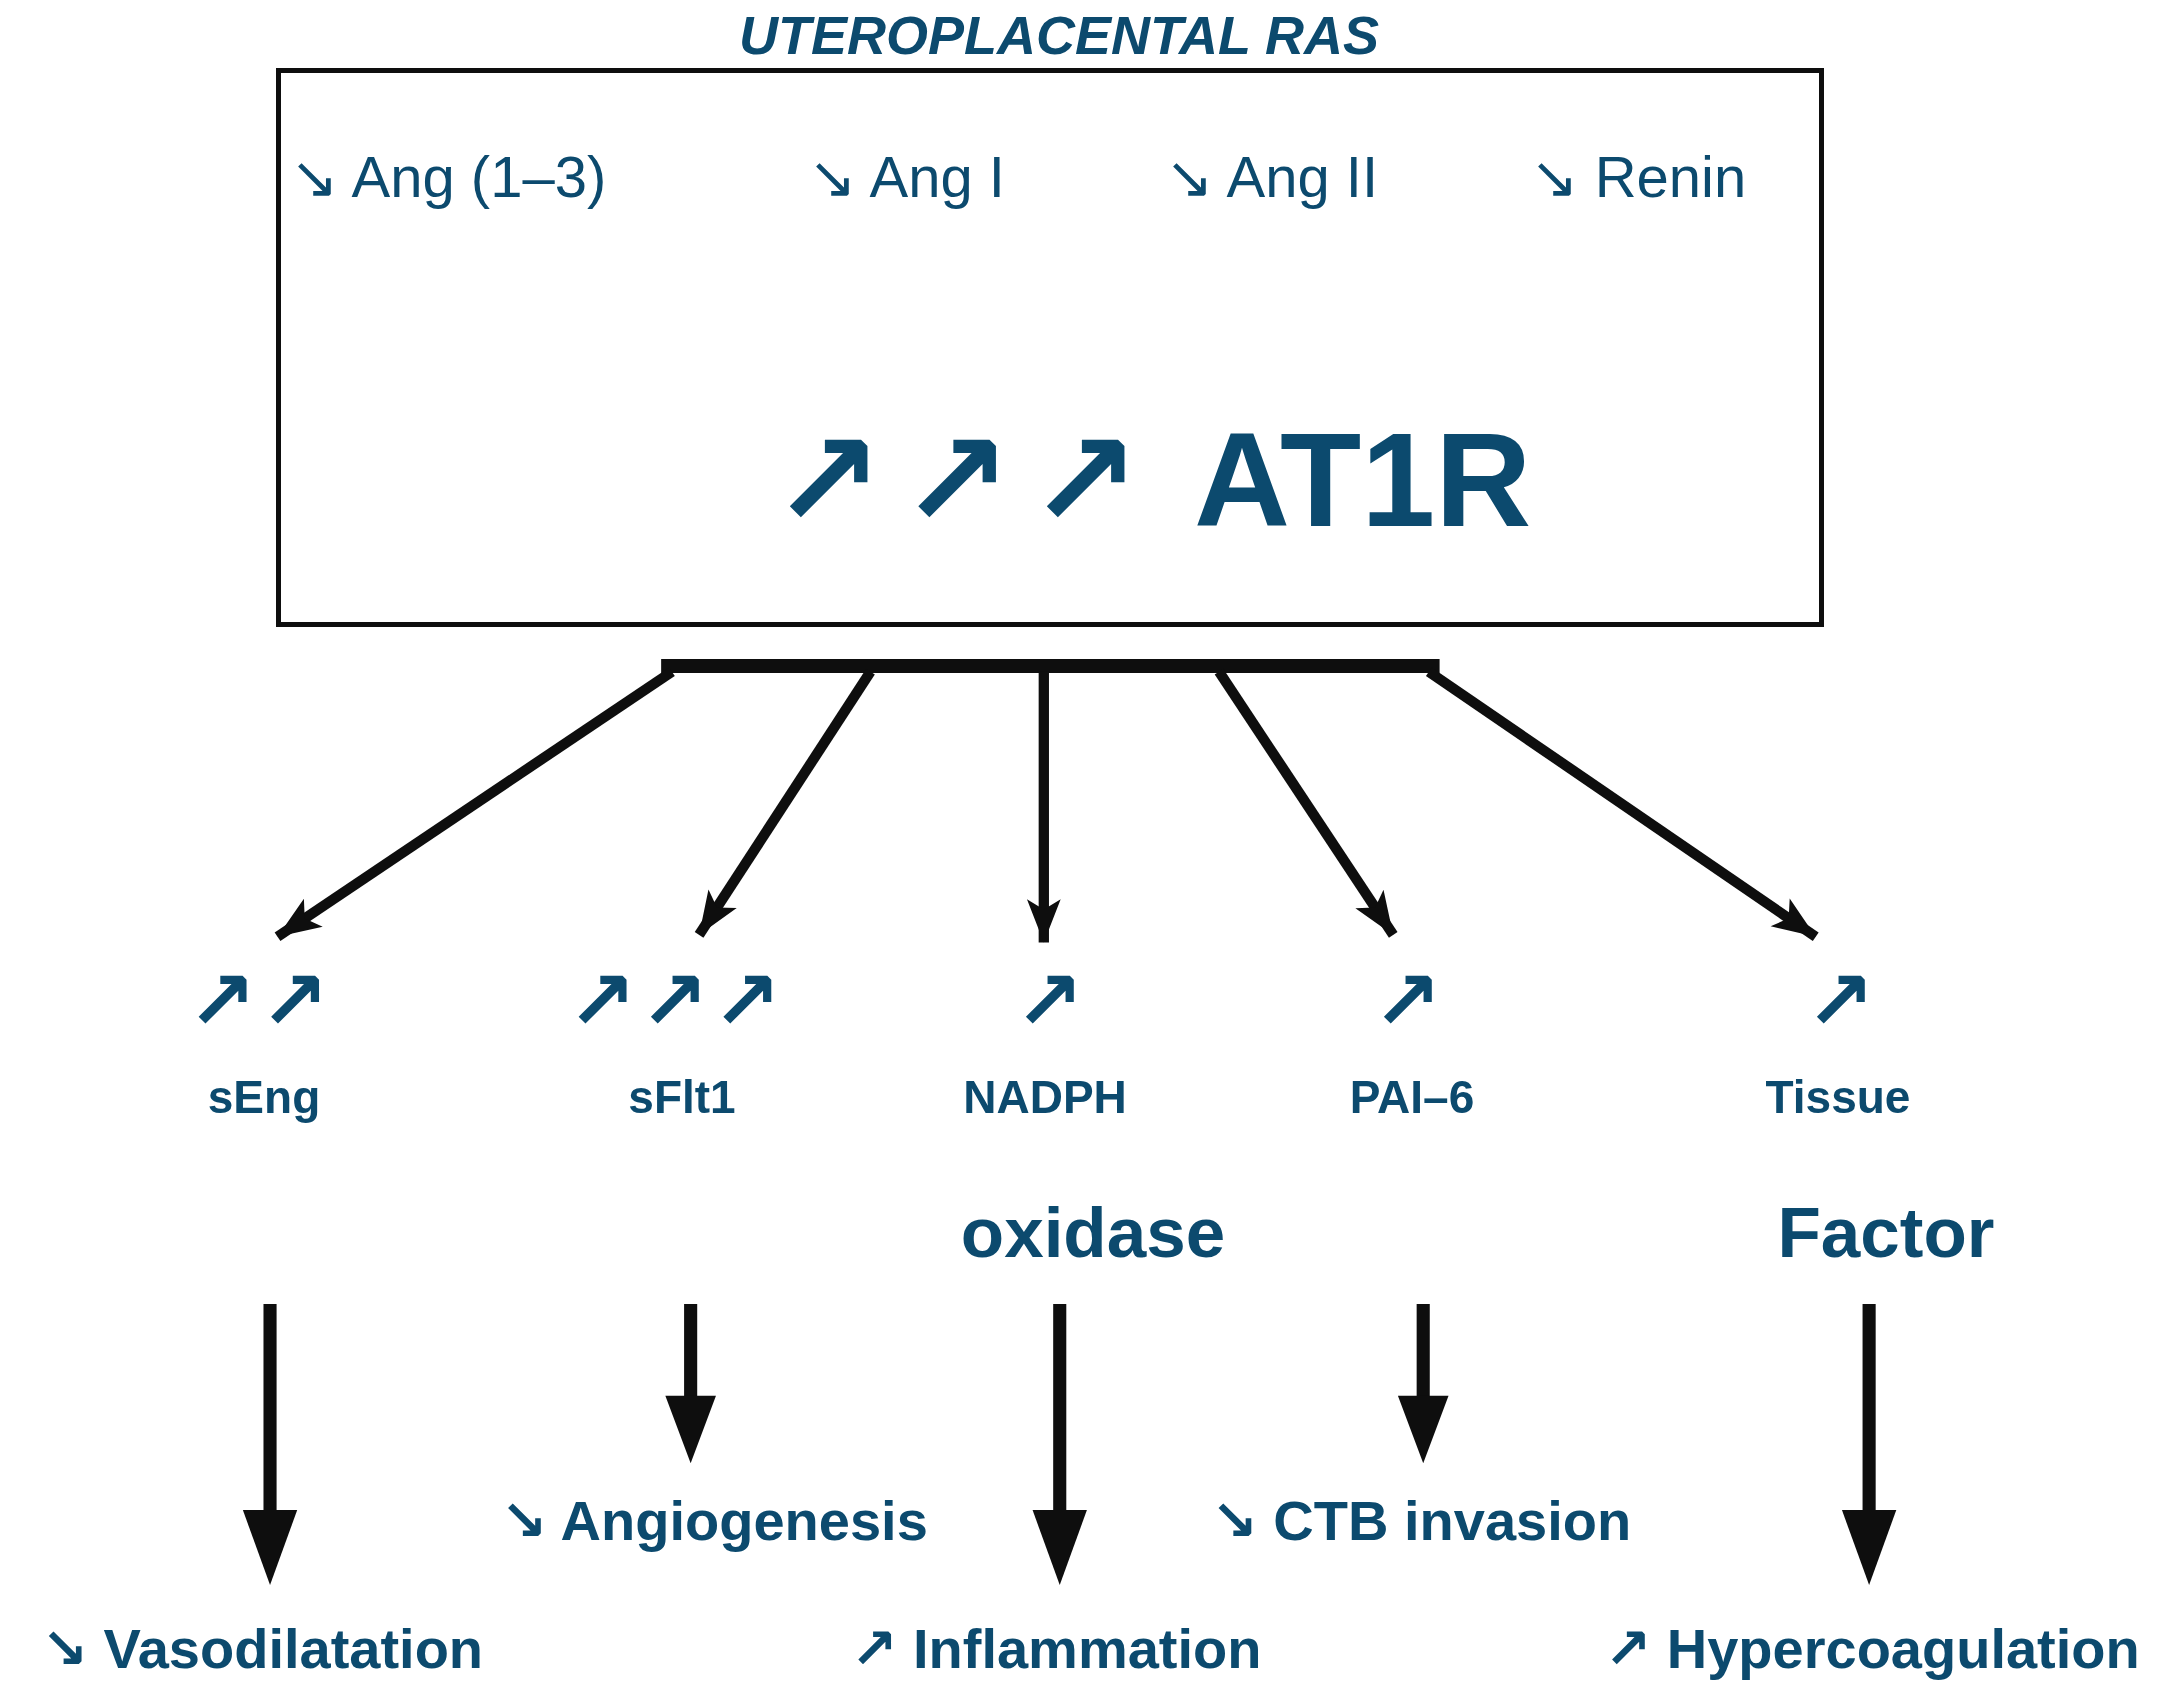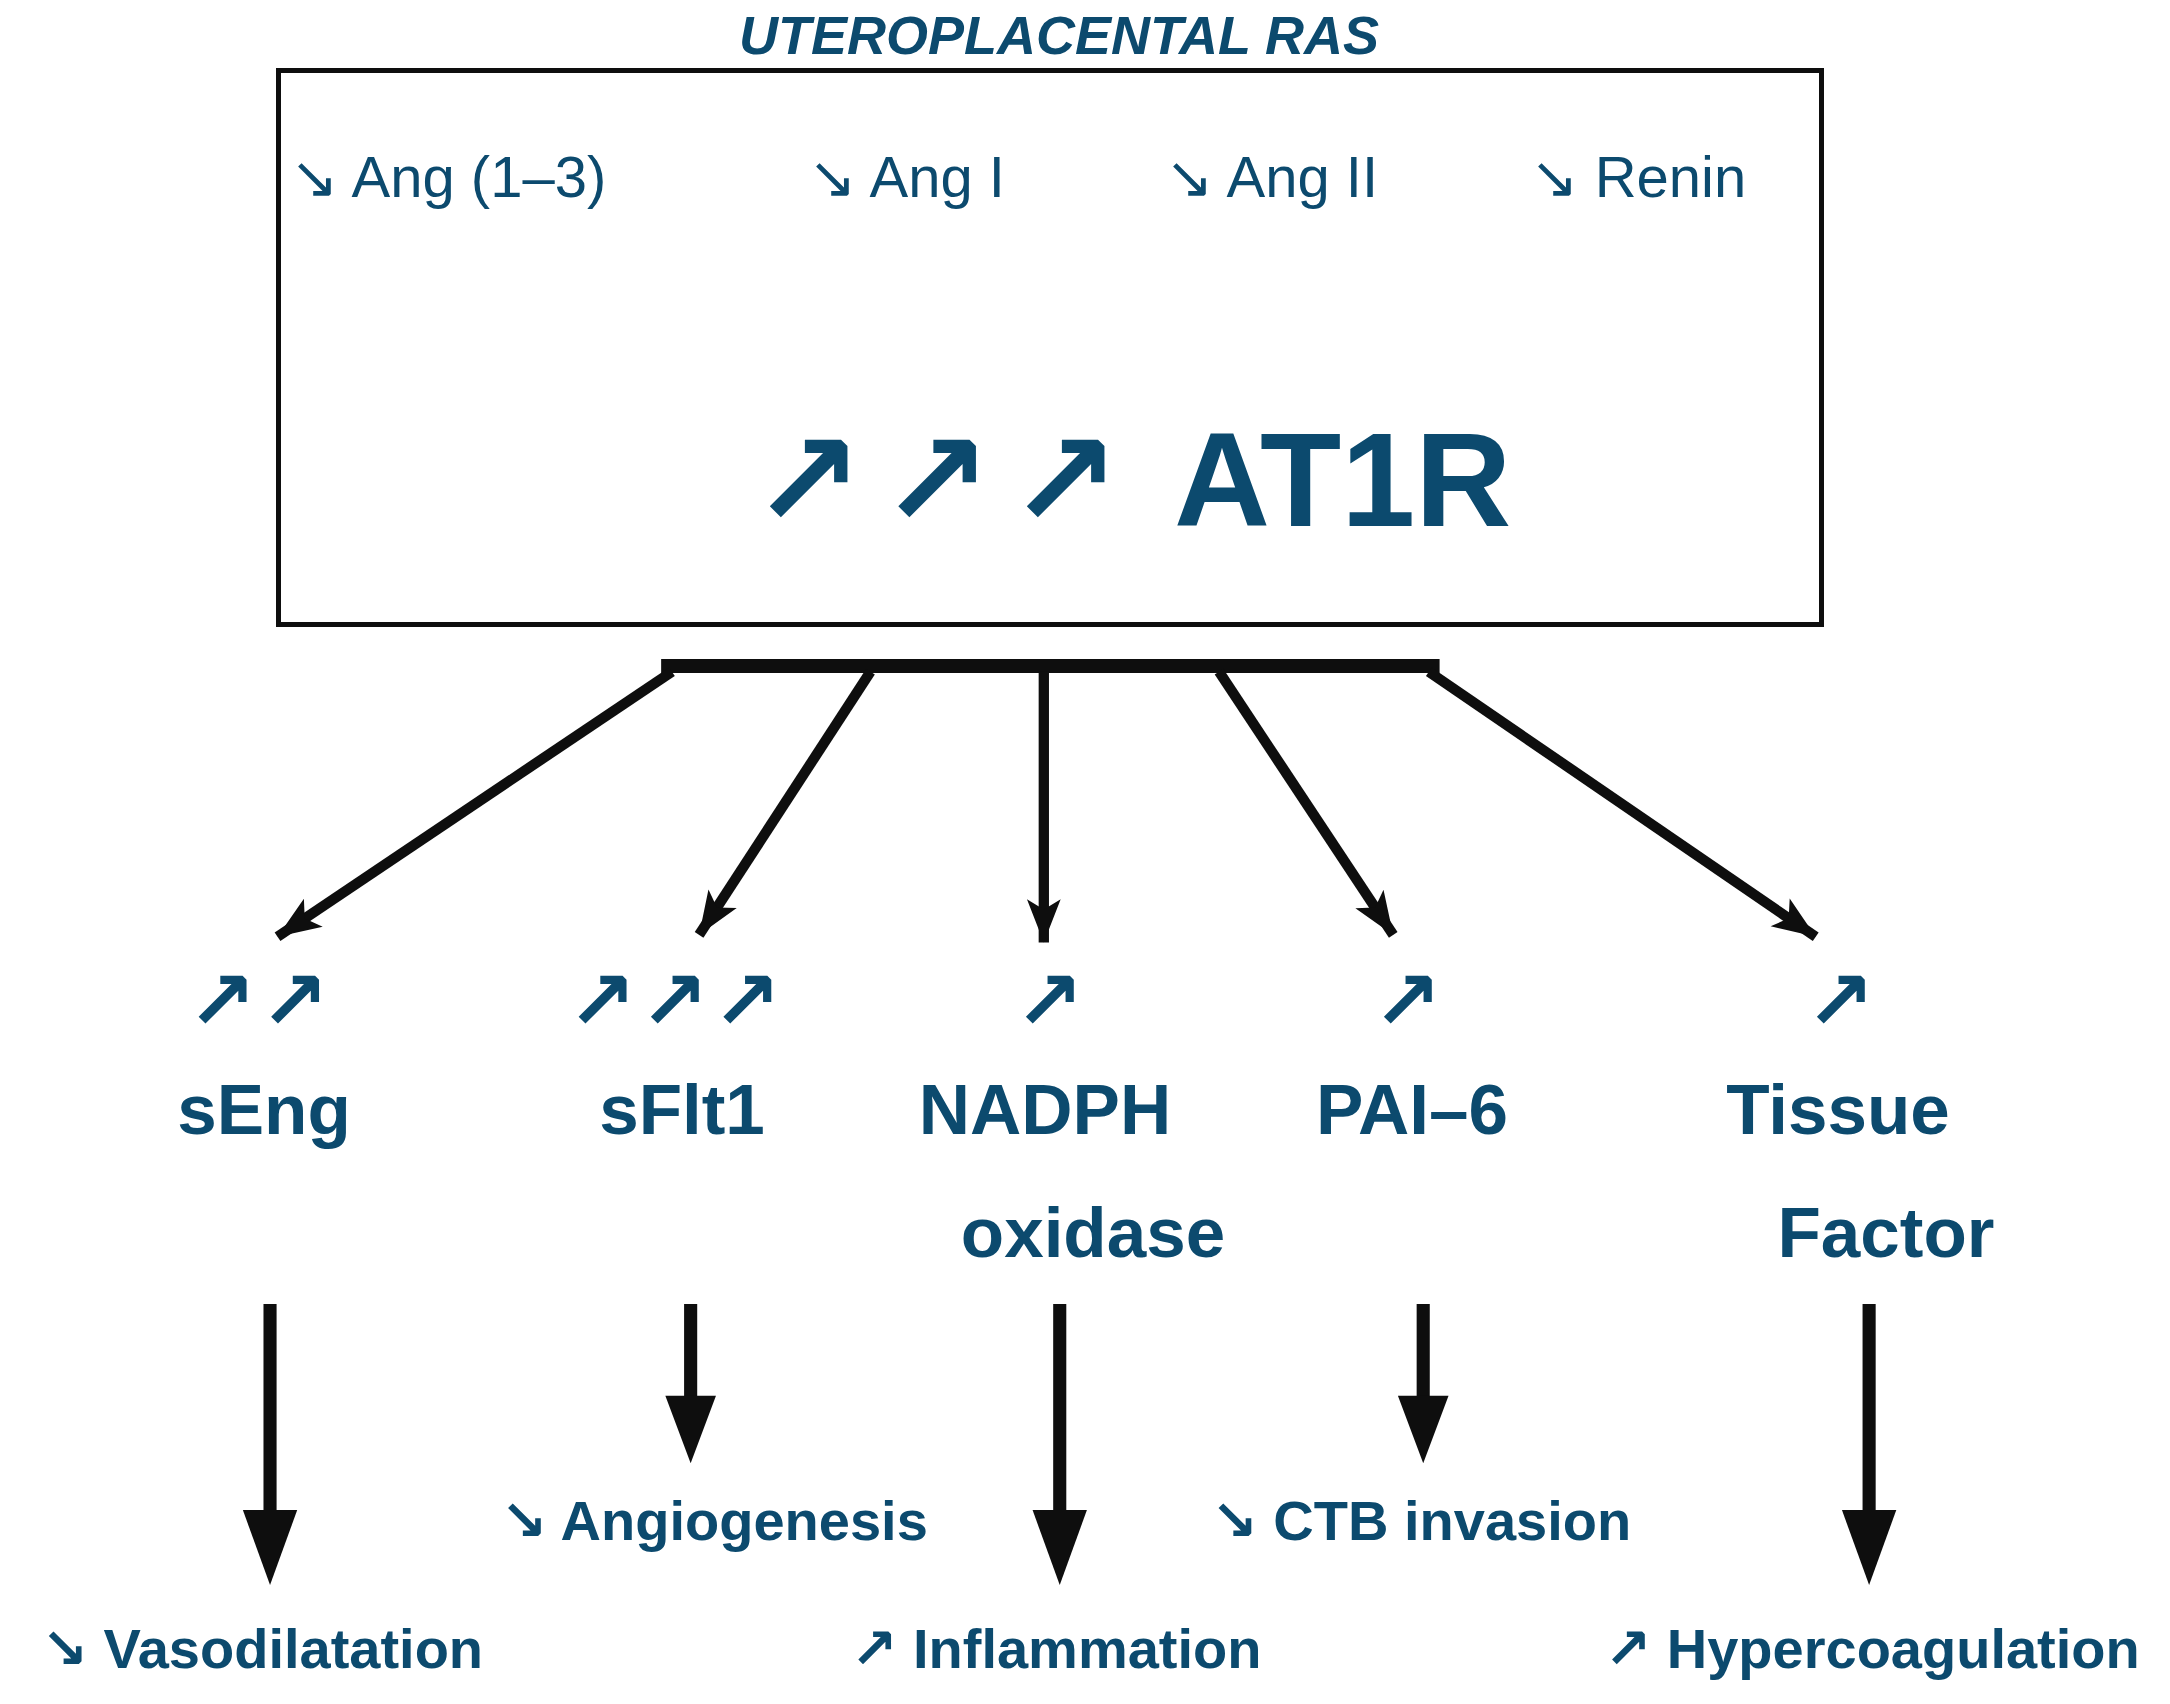--- a/index.html
+++ b/index.html
@@ -24,30 +24,30 @@
     left:276px;top:68px;width:1548px;height:559px;
     border:5.6px solid #0e0e0e;
     box-sizing:border-box;
     background:transparent;
   }
   .box-item{top:148px;font-size:58px;font-weight:400;}
   .at1r-line{
     position:absolute;
     left:276px;top:414px;width:1711px;
     text-align:center;
-    font-size:133px;font-weight:700;line-height:1;white-space:nowrap;
+    font-size:133px;font-weight:700;line-height:1;white-space:nowrap;padding-left:20px;
   }
   .at1r-arrows{letter-spacing:17px;margin-right:37px;}
 
   svg.connectors{position:absolute;left:0;top:0;}
   .ink-line{stroke:#0e0e0e;fill:none;}
   .ink-fill{fill:#0e0e0e;stroke:none;}
 
   .med-arrows{top:960px;font-size:82px;font-weight:700;letter-spacing:3.7px;}
-  .med-name{top:1074px;font-size:71px;font-weight:700;}
+  .med-name{top:1074px;font-size:46px;font-weight:700;}
   .med-name2{top:1197px;font-size:71px;font-weight:700;margin-left:48px;}
   .outcome-mid{top:1493px;font-size:56px;font-weight:700;}
   .outcome-bottom{top:1621px;font-size:56px;font-weight:700;}
 </style>
 </head>
 <body>
 
 <div class="page">
 
   <svg class="connectors" width="2171" height="1704" viewBox="0 0 2317 1819" aria-hidden="true">

